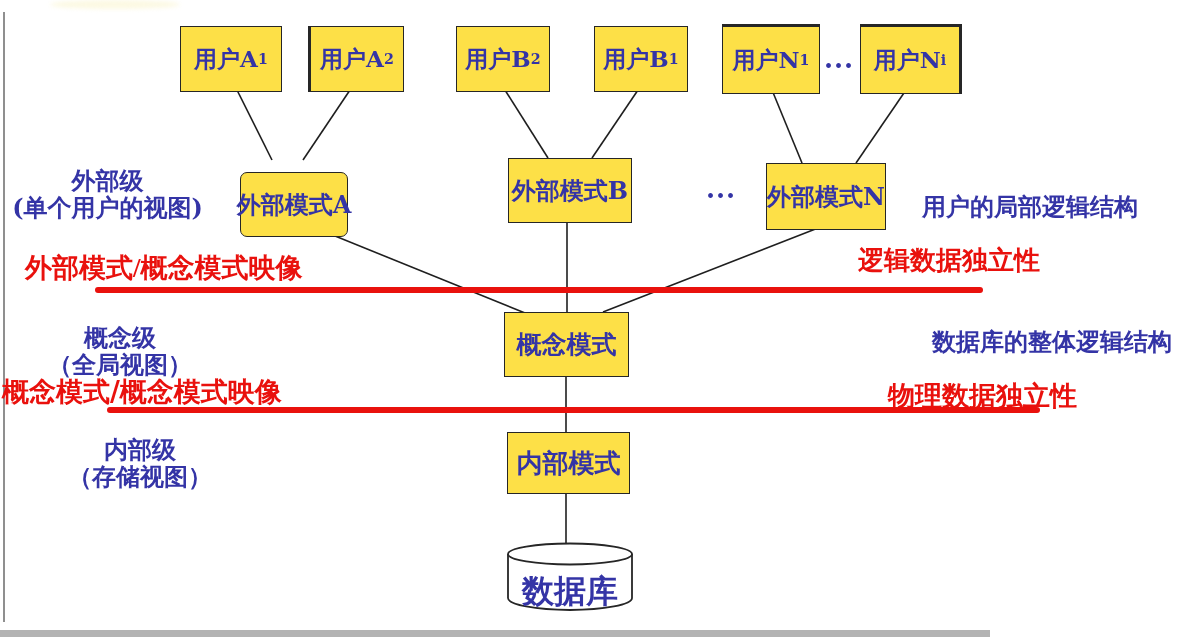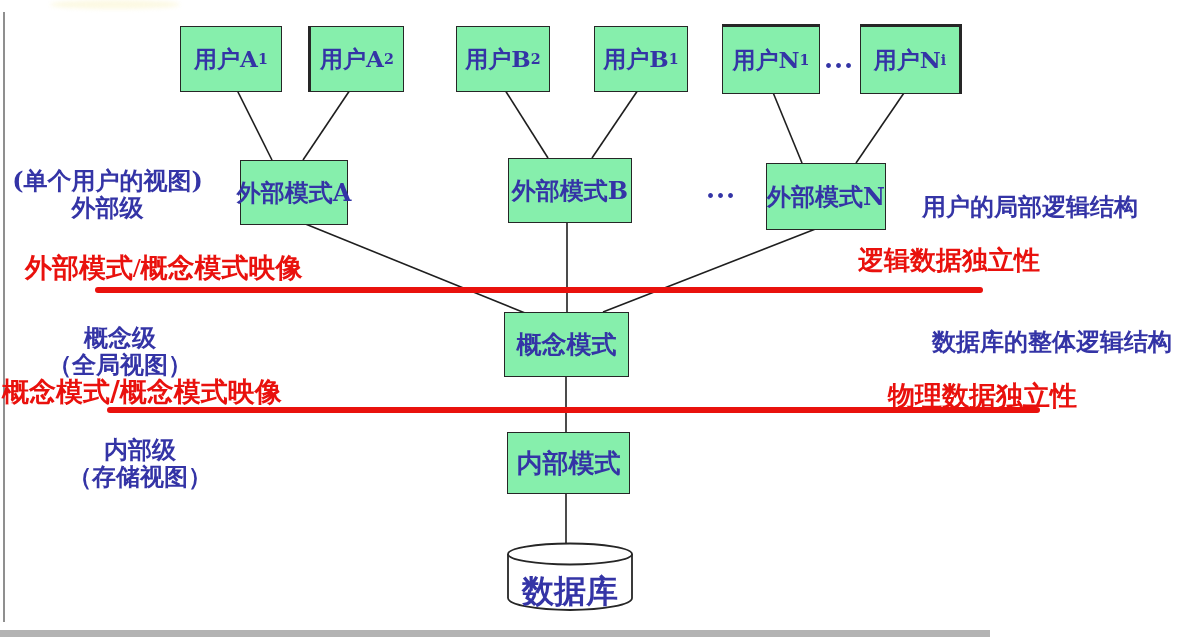--- a/index.html
+++ b/index.html
@@ -21,36 +21,36 @@
   svg.lines line{stroke:#1f1f1f;stroke-width:1.6;}
 
   
   .redline{position:absolute;height:6px;background:#e9110d;border-radius:3px;z-index:2;}
   .redline.rl1{left:95px;top:287px;width:888px;}
   .redline.rl2{left:107px;top:407px;width:933px;}
 
   
   .box{
     position:absolute;z-index:3;
-    background:#86efac;border:1.6px solid #262626;
+    background:#fde047;border:1.6px solid #262626;
     display:flex;align-items:center;justify-content:center;
     color:#3434a6;font-weight:bold;white-space:nowrap;
   }
   .box sub{font-size:0.62em;line-height:0;}
   .ubox{font-size:23px;}
   .thicktop{border-top-width:3px;}
   .thickright{border-right-width:3px;}
   .b-u0{left:180px;top:26px;width:100px;height:64px;}
   .b-u1{left:308px;top:26px;width:92px;height:64px;border-left-width:3px;}
   .b-u2{left:456px;top:26px;width:92px;height:64px;}
   .b-u3{left:594px;top:26px;width:92px;height:64px;}
   .b-u4{left:722px;top:24px;width:96px;height:66px;}
   .b-u5{left:860px;top:24px;width:98px;height:66px;}
   .sbox{font-size:24px;}
-  .b-extA{left:240px;top:160px;width:106px;height:63px;}
+  .b-extA{left:240px;top:172px;width:106px;height:63px;border-radius:7px;}
   .b-extB{left:508px;top:158px;width:122px;height:63px;}
   .b-extN{left:766px;top:163px;width:118px;height:65px;}
   .b-con{left:504px;top:312px;width:123px;height:63px;font-size:25px;}
   .b-int{left:507px;top:432px;width:121px;height:60px;font-size:26px;}
 
   .dots{position:absolute;z-index:3;color:#3434a6;font-weight:bold;font-size:26px;letter-spacing:1px;}
   .dots.d-top{left:824px;top:44px;}
   .dots.d-mid{left:706px;top:174px;}
 
   
@@ -131,22 +131,22 @@
 
   <div class="box sbox b-extA">外部模式A</div>
   <div class="box sbox b-extB">外部模式B</div>
   <div class="dots d-mid">...</div>
   <div class="box sbox b-extN">外部模式N</div>
 
   <div class="box b-con">概念模式</div>
   <div class="box b-int">内部模式</div>
 
   <div class="bluelabel lv1">
+    <div>外部级</div>
     <div>(单个用户的视图)</div>
-    <div>外部级</div>
   </div>
   <div class="bluelabel lv2">
     <div>概念级</div>
     <div>（全局视图）</div>
   </div>
   <div class="bluelabel lv3">
     <div>内部级</div>
     <div>（存储视图）</div>
   </div>
 

